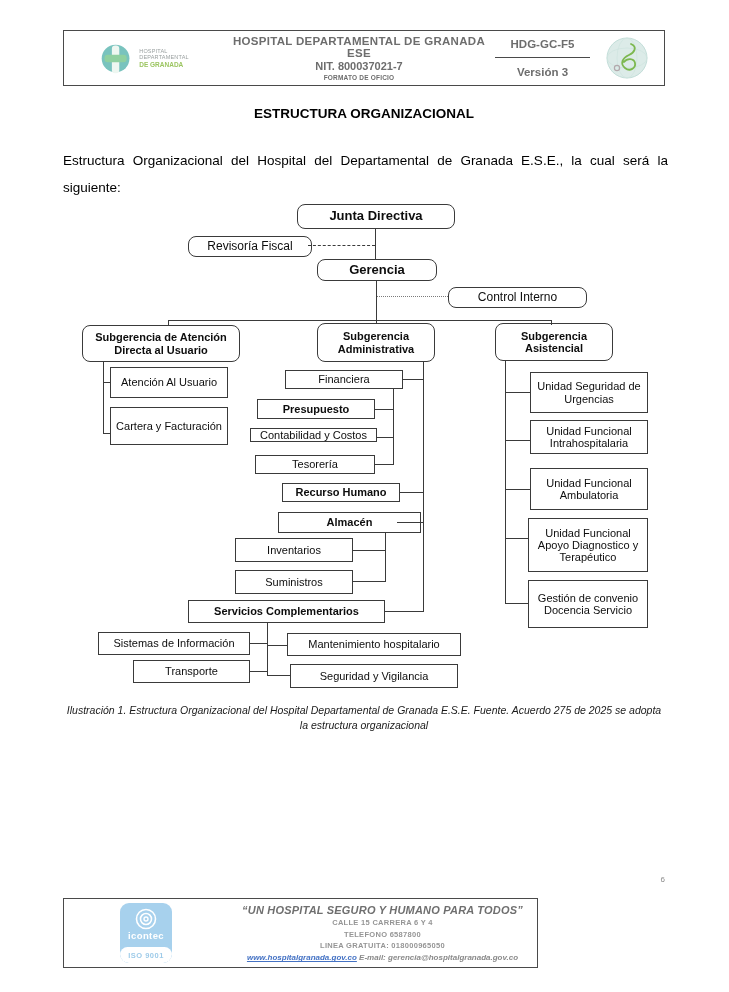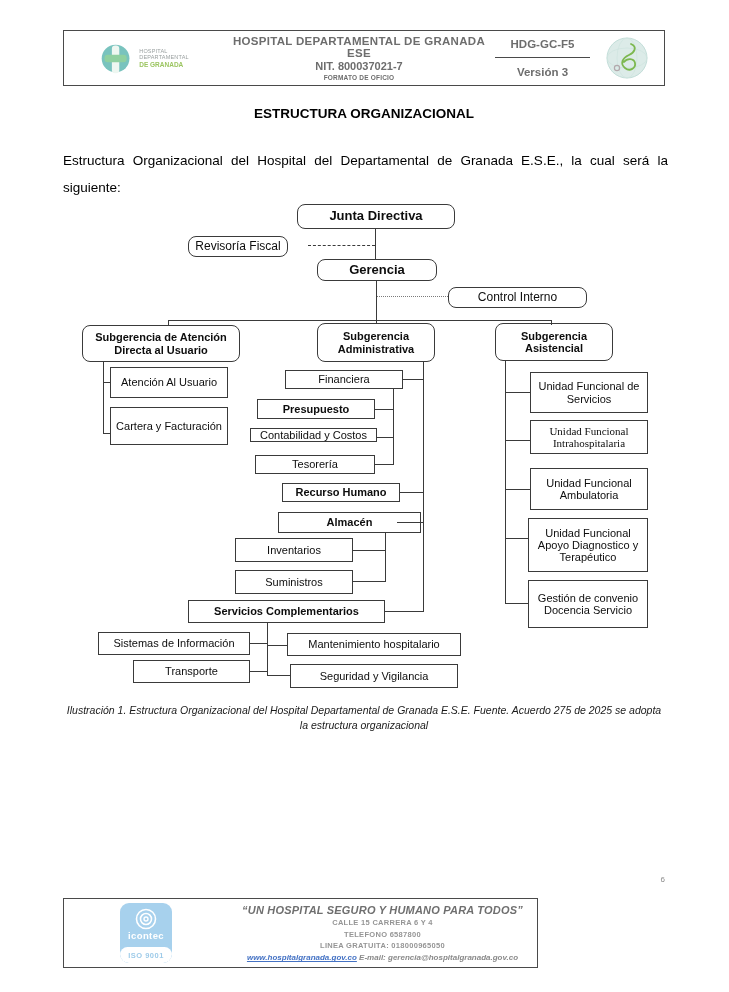--- a/index.html
+++ b/index.html
@@ -100,21 +100,21 @@
       <ellipse cx="23" cy="23" rx="20" ry="10" fill="none" stroke="#cfe4df" stroke-width="0.8"></ellipse>
       <path d="M27 9 c7 3 3 9 -2 11 c-7 3 -9 9 -4 13 c5 4 11 0 10 -5 c-1 -5 -8 -5 -11 -1" stroke="#7cb84f" fill="none" stroke-width="1.8" stroke-linecap="round"></path>
       <circle cx="13" cy="33" r="2.6" fill="none" stroke="#b3a9ad" stroke-width="1.2"></circle>
     </svg>
   </div>
 
   <div class="doc-title">ESTRUCTURA ORGANIZACIONAL</div>
   <div class="doc-par">Estructura Organizacional del Hospital del Departamental de Granada E.S.E., la cual será la siguiente:</div>
 
   <div class="nd rd b big" style="left:297px;top:204px;width:158px;height:25px;">Junta Directiva</div>
-  <div class="nd rd med" style="left:188px;top:236px;width:100px;height:21px;">Revisoría Fiscal</div>
+  <div class="nd rd med" style="left:188px;top:236px;width:124px;height:21px;">Revisoría Fiscal</div>
   <div class="nd rd b big" style="left:317px;top:259px;width:120px;height:22px;">Gerencia</div>
   <div class="nd rd med" style="left:448px;top:287px;width:139px;height:21px;">Control Interno</div>
 
   <div class="nd rd b" style="left:82px;top:325px;width:158px;height:37px;">Subgerencia de Atención Directa al Usuario</div>
   <div class="nd rd b" style="left:317px;top:323px;width:118px;height:39px;">Subgerencia Administrativa</div>
   <div class="nd rd b" style="left:495px;top:323px;width:118px;height:38px;">Subgerencia Asistencial</div>
 
   <div class="nd" style="left:110px;top:367px;width:118px;height:31px;">Atención Al Usuario</div>
   <div class="nd" style="left:110px;top:407px;width:118px;height:38px;">Cartera y Facturación</div>
 
@@ -125,22 +125,22 @@
   <div class="nd b" style="left:282px;top:483px;width:118px;height:19px;">Recurso Humano</div>
   <div class="nd b" style="left:278px;top:512px;width:143px;height:21px;">Almacén</div>
   <div class="nd" style="left:235px;top:538px;width:118px;height:24px;">Inventarios</div>
   <div class="nd" style="left:235px;top:570px;width:118px;height:24px;">Suministros</div>
   <div class="nd b" style="left:188px;top:600px;width:197px;height:23px;">Servicios Complementarios</div>
   <div class="nd" style="left:98px;top:632px;width:152px;height:23px;">Sistemas de Información</div>
   <div class="nd" style="left:133px;top:660px;width:117px;height:23px;">Transporte</div>
   <div class="nd" style="left:287px;top:633px;width:174px;height:23px;">Mantenimiento hospitalario</div>
   <div class="nd" style="left:290px;top:664px;width:168px;height:24px;">Seguridad y Vigilancia</div>
 
-  <div class="nd" style="left:530px;top:372px;width:118px;height:41px;">Unidad Funcional de Servicios</div>
-  <div class="nd" style="left:530px;top:420px;width:118px;height:34px;font-family:Liberation Serif, serif;">Unidad Funcional Intrahospitalaria</div>
+  <div class="nd" style="left:530px;top:372px;width:118px;height:41px;">Unidad Seguridad de Urgencias</div>
+  <div class="nd" style="left:530px;top:420px;width:118px;height:34px;">Unidad Funcional Intrahospitalaria</div>
   <div class="nd" style="left:530px;top:468px;width:118px;height:42px;">Unidad Funcional Ambulatoria</div>
   <div class="nd" style="left:528px;top:518px;width:120px;height:54px;">Unidad Funcional Apoyo Diagnostico y Terapéutico</div>
   <div class="nd" style="left:528px;top:580px;width:120px;height:48px;">Gestión de convenio Docencia Servicio</div>
 
   <div class="ln v" style="left:375px;top:229px;height:31px;"></div>
   <div class="ln dash" style="left:308px;top:245px;width:67px;"></div>
   <div class="ln v" style="left:376px;top:281px;height:43px;"></div>
   <div class="ln dot" style="left:377px;top:296px;width:71px;"></div>
   <div class="ln h" style="left:168px;top:320px;width:384px;"></div>
   <div class="ln v" style="left:168px;top:320px;height:6px;"></div>

